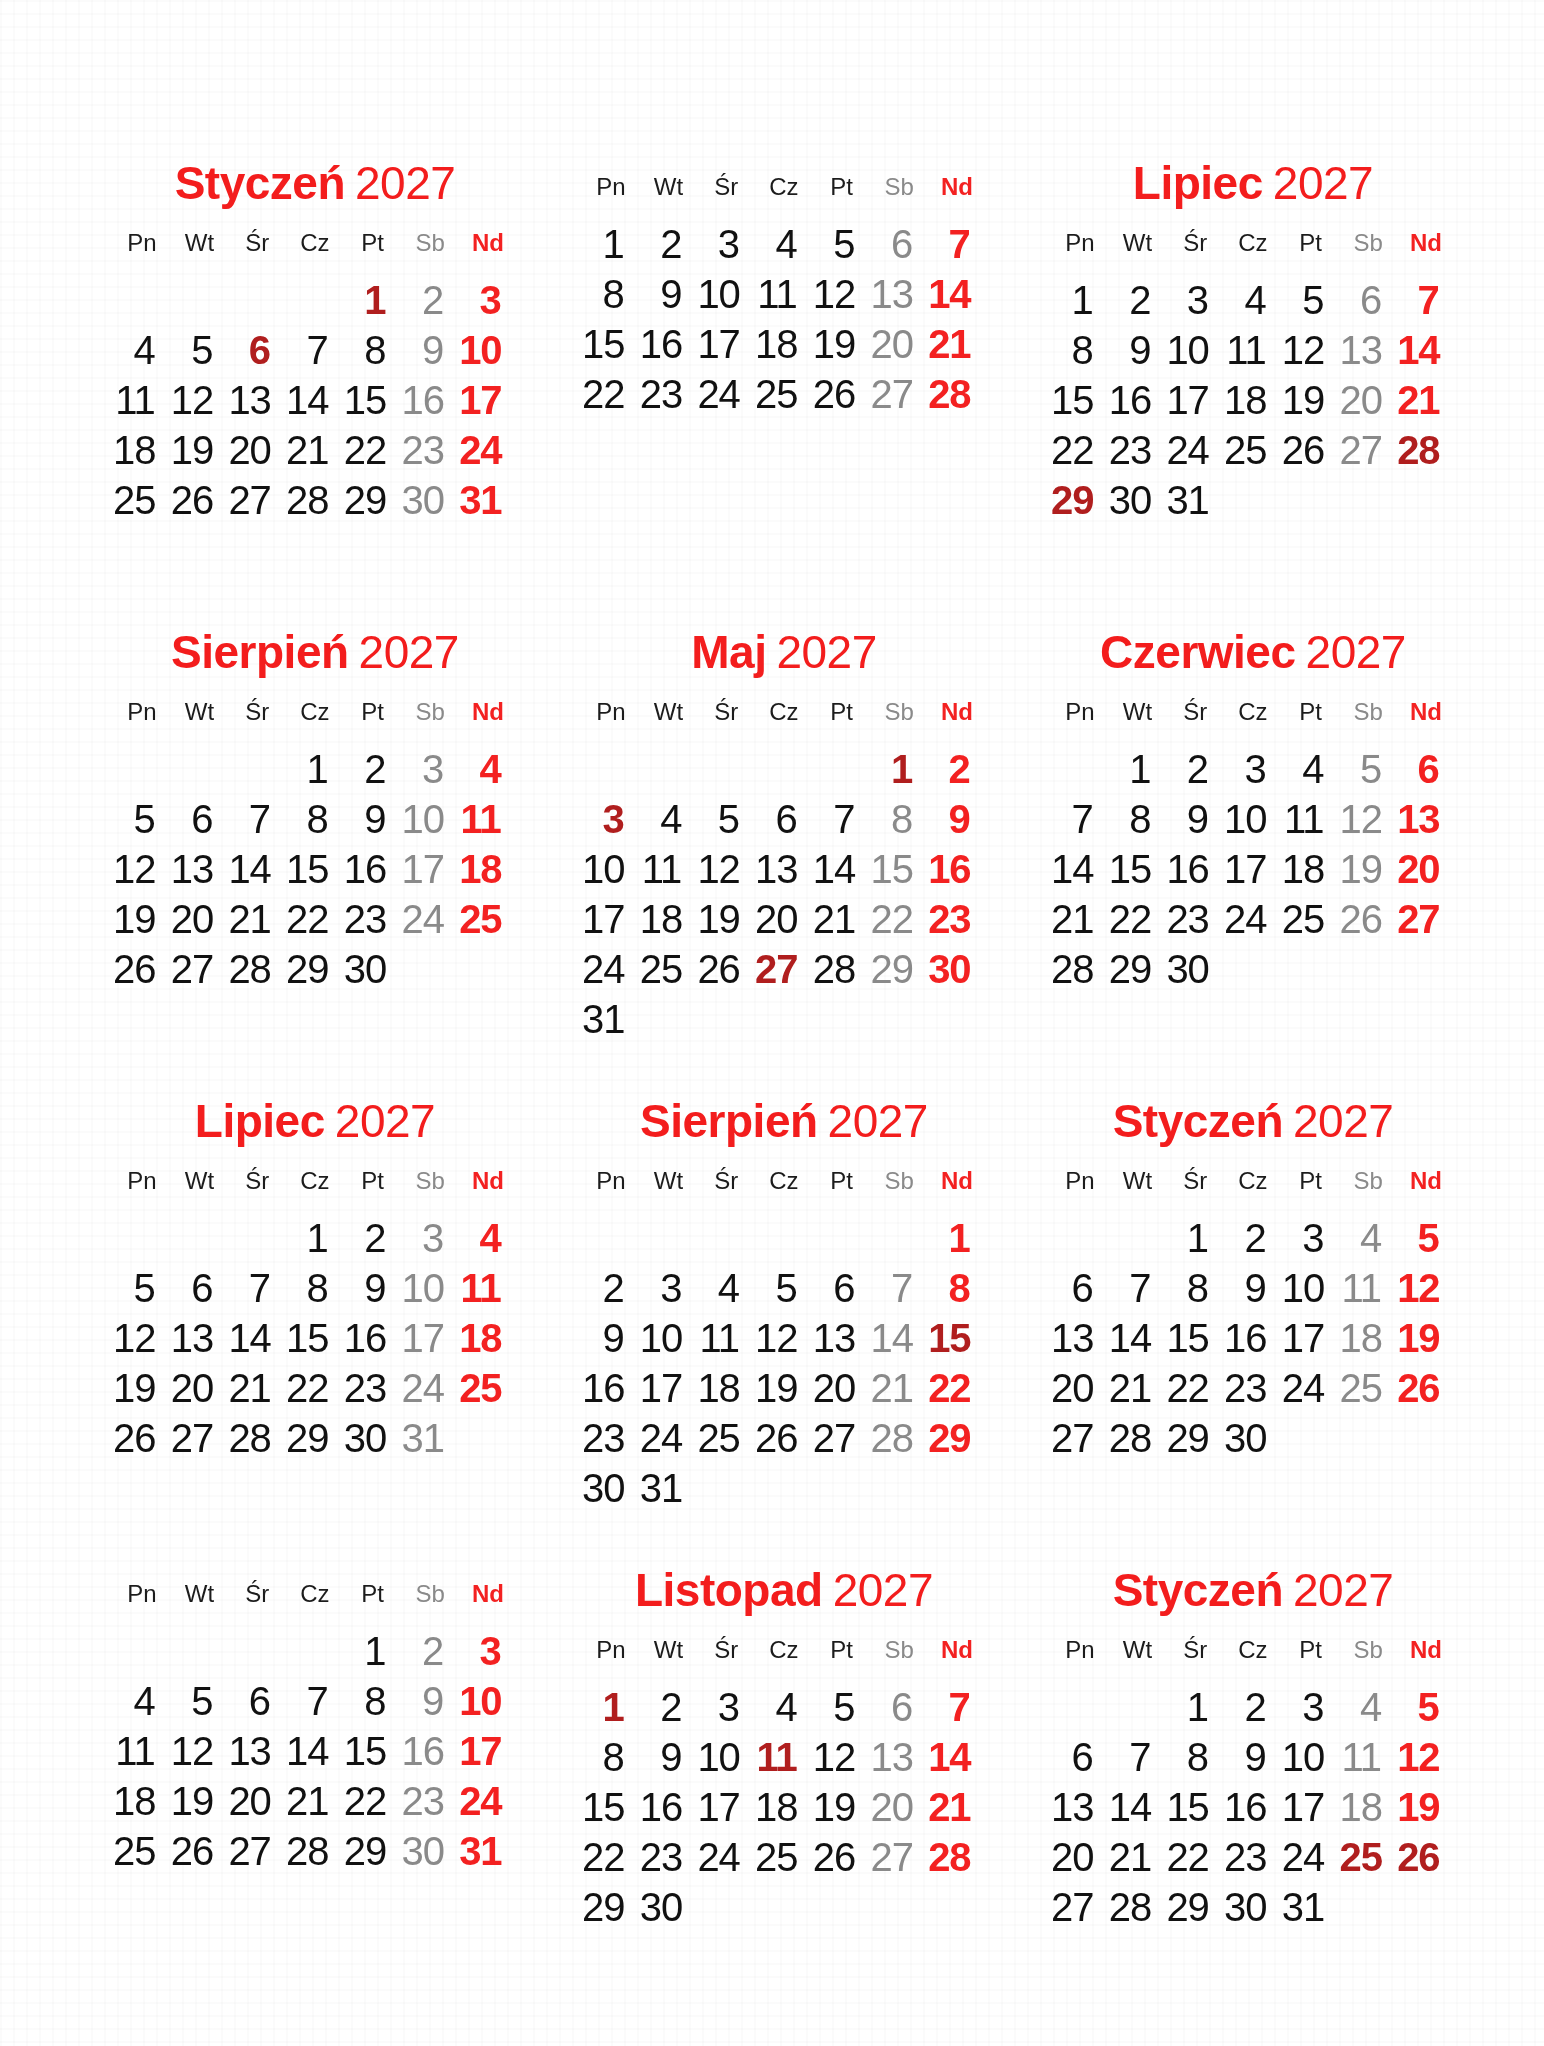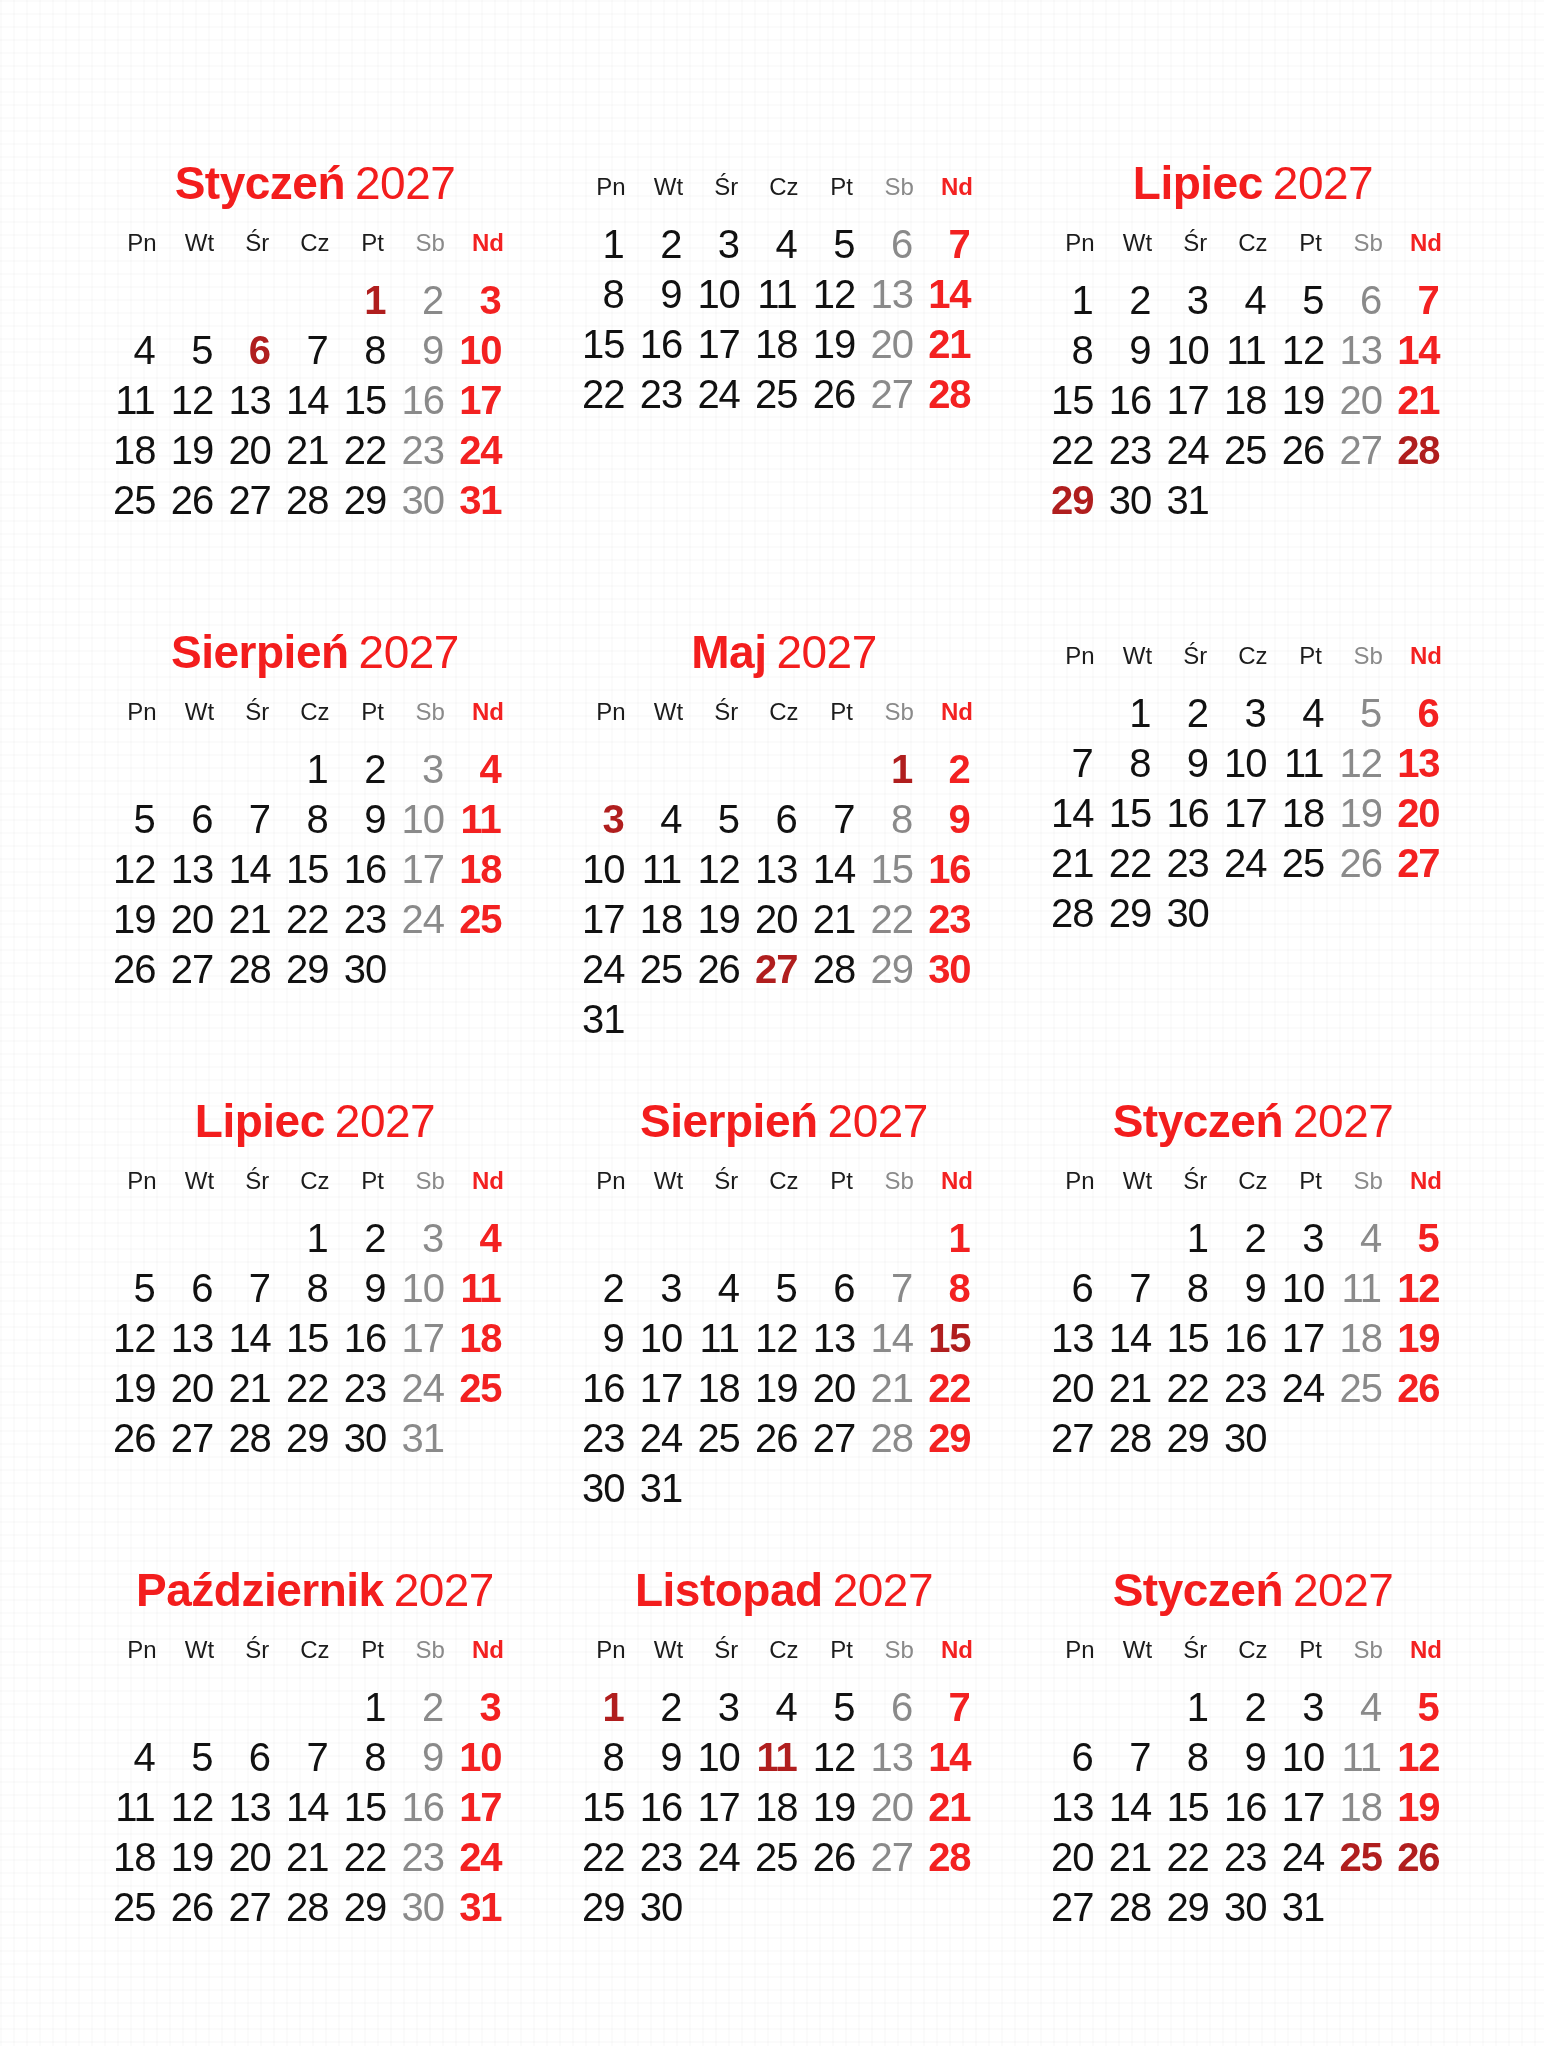--- a/index.html
+++ b/index.html
@@ -313,20 +313,23 @@
         <span class="dcell" style="color: rgb(17, 17, 17);">31</span>
         <span class="dcell"></span>
         <span class="dcell"></span>
         <span class="dcell"></span>
         <span class="dcell"></span>
         <span class="dcell"></span>
         <span class="dcell"></span>
       </div>
   </section>
     <section class="month">
+    <div class="month-title">
+      <span class="mname" style="color: rgb(243, 29, 29);">Czerwiec</span><span class="myear" style="color: rgb(243, 29, 29);">2027</span>
+    </div>
     <div class="week-header">
         <span class="hcell" style="color: rgb(28, 28, 28);">Pn</span>
         <span class="hcell" style="color: rgb(28, 28, 28);">Wt</span>
         <span class="hcell" style="color: rgb(28, 28, 28);">Śr</span>
         <span class="hcell" style="color: rgb(28, 28, 28);">Cz</span>
         <span class="hcell" style="color: rgb(28, 28, 28);">Pt</span>
         <span class="hcell" style="color: rgb(138, 138, 138);">Sb</span>
         <span class="hcell" style="color: rgb(243, 33, 33); font-weight: bold;">Nd</span>
       </div>
     <div class="dates">
@@ -521,23 +524,20 @@
         <span class="dcell" style="color: rgb(17, 17, 17);">27</span>
         <span class="dcell" style="color: rgb(17, 17, 17);">28</span>
         <span class="dcell" style="color: rgb(17, 17, 17);">29</span>
         <span class="dcell" style="color: rgb(17, 17, 17);">30</span>
         <span class="dcell"></span>
         <span class="dcell"></span>
         <span class="dcell"></span>
       </div>
   </section>
     <section class="month">
-    <div class="month-title">
-      <span class="mname" style="color: rgb(243, 29, 29);">Październik</span><span class="myear" style="color: rgb(243, 29, 29);">2027</span>
-    </div>
     <div class="week-header">
         <span class="hcell" style="color: rgb(28, 28, 28);">Pn</span>
         <span class="hcell" style="color: rgb(28, 28, 28);">Wt</span>
         <span class="hcell" style="color: rgb(28, 28, 28);">Śr</span>
         <span class="hcell" style="color: rgb(28, 28, 28);">Cz</span>
         <span class="hcell" style="color: rgb(28, 28, 28);">Pt</span>
         <span class="hcell" style="color: rgb(138, 138, 138);">Sb</span>
         <span class="hcell" style="color: rgb(243, 33, 33); font-weight: bold;">Nd</span>
       </div>
     <div class="dates">

